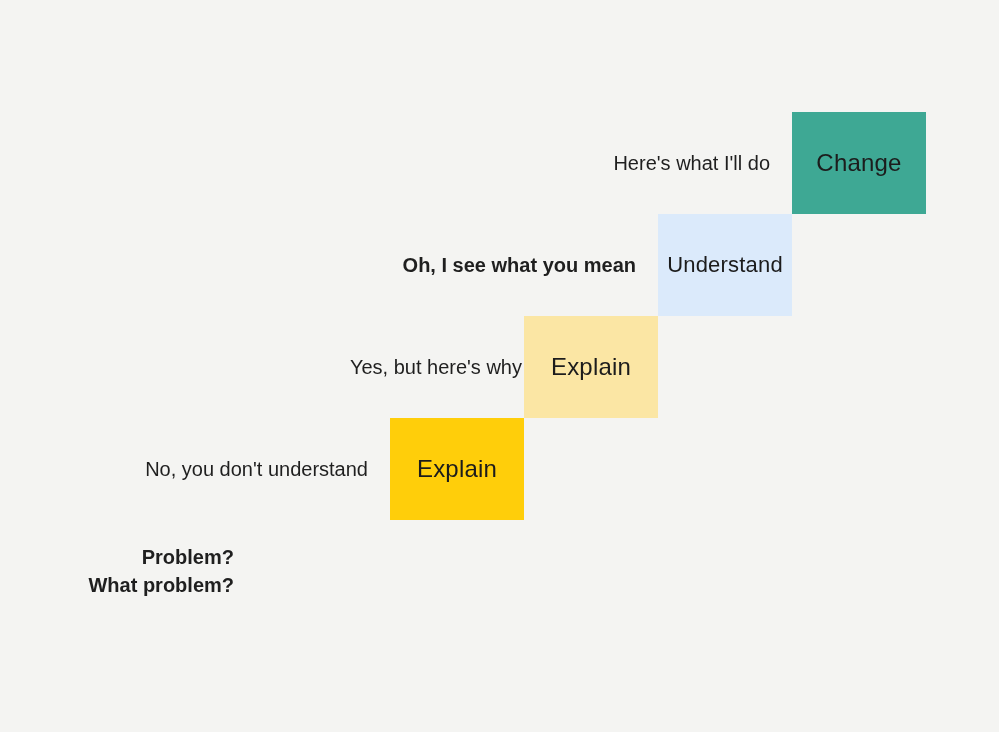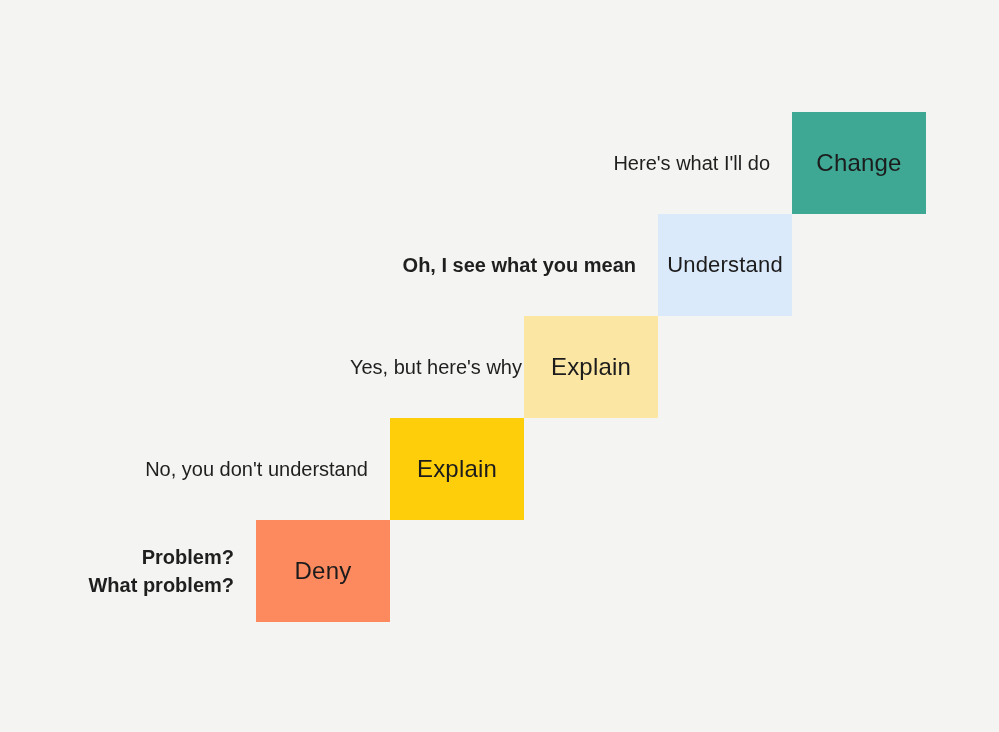--- a/index.html
+++ b/index.html
@@ -75,23 +75,20 @@
 What problem?</div>
 
   <div class="prompt prompt-defend" data-bind="diagram.steps.1.prompt">No, you don't understand</div>
 
   <div class="prompt prompt-explain" data-bind="diagram.steps.2.prompt">Yes, but here's why</div>
 
   <div class="prompt prompt-understand" data-bind="diagram.steps.3.prompt">Oh, I see what you mean</div>
 
   <div class="prompt prompt-change" data-bind="diagram.steps.4.prompt">Here's what I'll do</div>
 
-  <div class="box pos-deny" data-bind-bg="diagram.steps.0.color" style="background-color: rgb(252, 138, 94);">
-    <span class="box-title" data-bind="diagram.steps.0.label">Deny</span>
-  </div>
 
   <div class="box pos-defend" data-bind-bg="diagram.steps.1.color" style="background-color: rgb(255, 206, 10);">
     <span class="box-title" data-bind="diagram.steps.1.label">Explain</span>
   </div>
 
   <div class="box pos-explain" data-bind-bg="diagram.steps.2.color" style="background-color: rgb(251, 230, 164);">
     <span class="box-title" data-bind="diagram.steps.2.label">Explain</span>
   </div>
 
   <div class="box understand pos-understand" data-bind-bg="diagram.steps.3.color" style="background-color: rgb(219, 234, 251);">

